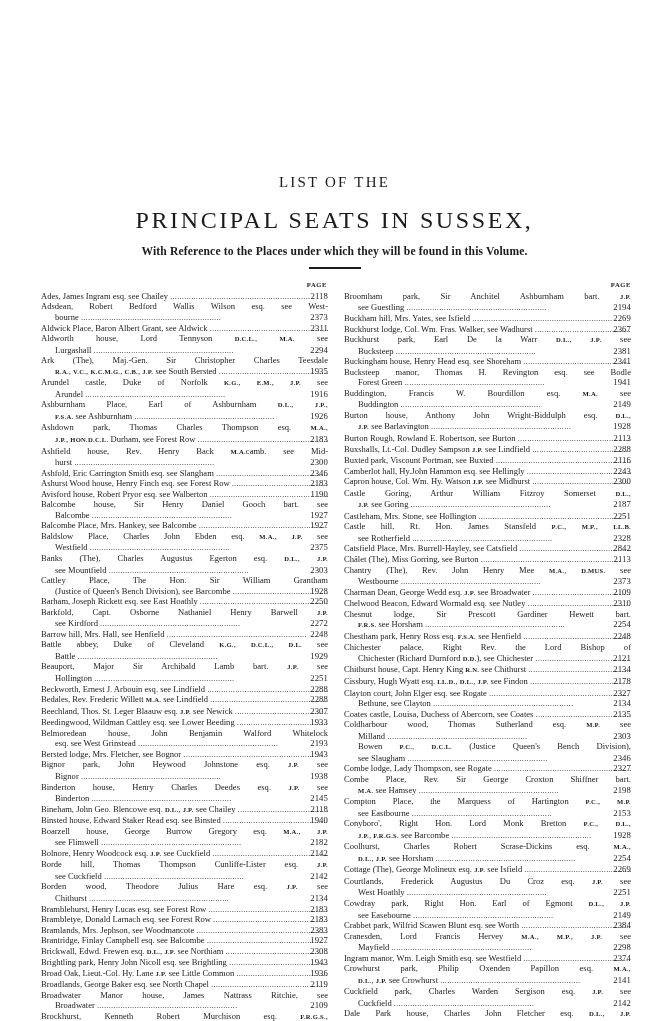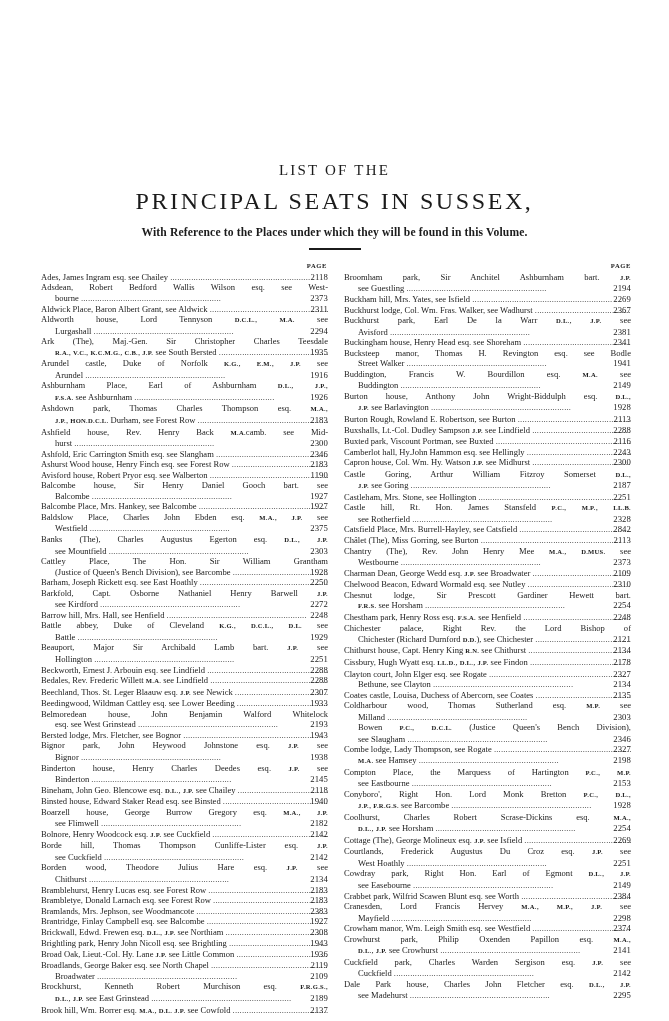--- a/index.html
+++ b/index.html
@@ -23,21 +23,21 @@
     padding: 0;
   }
   .header-block {
     text-align: center;
     padding-top: 158px;
   }
   .title-small {
     font-size: 15px;
     letter-spacing: 2.2px;
     font-weight: normal;
-    margin: 4px;
+    margin: 16px;
     line-height: 1.1;
   }
   .title-main {
     font-size: 24px;
     letter-spacing: 2.6px;
     font-weight: normal;
     margin: 9px 0 0 0;
     line-height: 1.1;
   }
   .subtitle {
@@ -273,20 +273,21 @@
           <div class="entry">
             <div class="line" style="overflow: hidden; white-space: nowrap;"><span class="pg">1943</span><span>Brightling park, Henry John Nicoll esq. see Brightling </span><span class="dots">............................................................</span></div>
           </div>
           <div class="entry">
             <div class="line" style="overflow: hidden; white-space: nowrap;"><span class="pg">1936</span><span>Broad Oak, Lieut.-Col. Hy. Lane <span class="sc">J.P.</span> see Little Common </span><span class="dots">............................................................</span></div>
           </div>
           <div class="entry">
             <div class="line" style="overflow: hidden; white-space: nowrap;"><span class="pg">2119</span><span>Broadlands, George Baker esq. see North Chapel </span><span class="dots">............................................................</span></div>
           </div>
           <div class="entry">
+            <div class="line just"><span>Broadwater Manor house, James Nattrass Ritchie, see</span></div>
             <div class="line indent" style="overflow: hidden; white-space: nowrap;"><span class="pg">2109</span><span>Broadwater </span><span class="dots">............................................................</span></div>
           </div>
           <div class="entry">
             <div class="line just"><span>Brockhurst, Kenneth Robert Murchison esq. <span class="sc">F.R.G.S.</span>,</span></div>
             <div class="line indent" style="overflow: hidden; white-space: nowrap;"><span class="pg">2189</span><span><span class="sc">D.L.</span>, <span class="sc">J.P.</span> see East Grinstead </span><span class="dots">............................................................</span></div>
           </div>
           <div class="entry">
             <div class="line" style="overflow: hidden; white-space: nowrap;"><span class="pg">2137</span><span>Brook hill, Wm. Borrer esq. <span class="sc">M.A.</span>, <span class="sc">D.L.</span> <span class="sc">J.P.</span> see Cowfold </span><span class="dots">............................................................</span></div>
           </div>
         </div>
@@ -299,28 +300,28 @@
             <div class="line indent" style="overflow: hidden; white-space: nowrap;"><span class="pg">2194</span><span>see Guestling </span><span class="dots">............................................................</span></div>
           </div>
           <div class="entry">
             <div class="line" style="overflow: hidden; white-space: nowrap;"><span class="pg">2269</span><span>Buckham hill, Mrs. Yates, see Isfield </span><span class="dots">............................................................</span></div>
           </div>
           <div class="entry">
             <div class="line" style="overflow: hidden; white-space: nowrap;"><span class="pg">2367</span><span>Buckhurst lodge, Col. Wm. Fras. Walker, see Wadhurst </span><span class="dots">............................................................</span></div>
           </div>
           <div class="entry">
             <div class="line just"><span>Buckhurst park, Earl De la Warr <span class="sc">D.L.</span>, <span class="sc">J.P.</span> see</span></div>
-            <div class="line indent" style="overflow: hidden; white-space: nowrap;"><span class="pg">2381</span><span>Avisford </span><span class="dots">............................................................</span></div>
+            <div class="line indent" style="overflow: hidden; white-space: nowrap;"><span class="pg">2381</span><span>Bucksteep </span><span class="dots">............................................................</span></div>
           </div>
           <div class="entry">
             <div class="line" style="overflow: hidden; white-space: nowrap;"><span class="pg">2341</span><span>Buckingham house, Henry Head esq. see Shoreham </span><span class="dots">............................................................</span></div>
           </div>
           <div class="entry">
             <div class="line just"><span>Bucksteep manor, Thomas H. Revington esq. see Bodle</span></div>
-            <div class="line indent" style="overflow: hidden; white-space: nowrap;"><span class="pg">1941</span><span>Street Walker </span><span class="dots">............................................................</span></div>
+            <div class="line indent" style="overflow: hidden; white-space: nowrap;"><span class="pg">1941</span><span>Forest Green </span><span class="dots">............................................................</span></div>
           </div>
           <div class="entry">
             <div class="line just"><span>Buddington, Francis W. Bourdillon esq. <span class="sc">M.A.</span> see</span></div>
             <div class="line indent" style="overflow: hidden; white-space: nowrap;"><span class="pg">2149</span><span>Buddington </span><span class="dots">............................................................</span></div>
           </div>
           <div class="entry">
             <div class="line just"><span>Burton house, Anthony John Wright-Biddulph esq. <span class="sc">D.L.</span>,</span></div>
             <div class="line indent" style="overflow: hidden; white-space: nowrap;"><span class="pg">1928</span><span><span class="sc">J.P.</span> see Barlavington </span><span class="dots">............................................................</span></div>
           </div>
           <div class="entry">
@@ -396,20 +397,21 @@
             <div class="line indent" style="overflow: hidden; white-space: nowrap;"><span class="pg">2303</span><span>Milland </span><span class="dots">............................................................</span></div>
           </div>
           <div class="entry">
             <div class="line just indent"><span>Bowen <span class="sc">P.C.</span>, <span class="sc">D.C.L.</span> (Justice Queen's Bench Division),</span></div>
             <div class="line indent" style="overflow: hidden; white-space: nowrap;"><span class="pg">2346</span><span>see Slaugham </span><span class="dots">............................................................</span></div>
           </div>
           <div class="entry">
             <div class="line" style="overflow: hidden; white-space: nowrap;"><span class="pg">2327</span><span>Combe lodge, Lady Thompson, see Rogate </span><span class="dots">............................................................</span></div>
           </div>
           <div class="entry">
+            <div class="line just"><span>Combe Place, Rev. Sir George Croxton Shiffner bart.</span></div>
             <div class="line indent" style="overflow: hidden; white-space: nowrap;"><span class="pg">2198</span><span><span class="sc">M.A.</span> see Hamsey </span><span class="dots">............................................................</span></div>
           </div>
           <div class="entry">
             <div class="line just"><span>Compton Place, the Marquess of Hartington <span class="sc">P.C.</span>, <span class="sc">M.P.</span></span></div>
             <div class="line indent" style="overflow: hidden; white-space: nowrap;"><span class="pg">2153</span><span>see Eastbourne </span><span class="dots">............................................................</span></div>
           </div>
           <div class="entry">
             <div class="line just"><span>Conyboro', Right Hon. Lord Monk Bretton <span class="sc">P.C.</span>, <span class="sc">D.L.</span>,</span></div>
             <div class="line indent" style="overflow: hidden; white-space: nowrap;"><span class="pg">1928</span><span><span class="sc">J.P.</span>, <span class="sc">F.R.G.S.</span> see Barcombe </span><span class="dots">............................................................</span></div>
           </div>
@@ -429,21 +431,21 @@
             <div class="line indent" style="overflow: hidden; white-space: nowrap;"><span class="pg">2149</span><span>see Easebourne </span><span class="dots">............................................................</span></div>
           </div>
           <div class="entry">
             <div class="line" style="overflow: hidden; white-space: nowrap;"><span class="pg">2384</span><span>Crabbet park, Wilfrid Scawen Blunt esq. see Worth </span><span class="dots">............................................................</span></div>
           </div>
           <div class="entry">
             <div class="line just"><span>Cranesden, Lord Francis Hervey <span class="sc">M.A.</span>, <span class="sc">M.P.</span>, <span class="sc">J.P.</span> see</span></div>
             <div class="line indent" style="overflow: hidden; white-space: nowrap;"><span class="pg">2298</span><span>Mayfield </span><span class="dots">............................................................</span></div>
           </div>
           <div class="entry">
-            <div class="line" style="overflow: hidden; white-space: nowrap;"><span class="pg">2374</span><span>Crowham manor, Wm. Leigh Smith esq. see Westfield </span><span class="dots">............................................................</span></div>
+            <div class="line" style="overflow: hidden; white-space: nowrap;"><span class="pg">2374</span><span>Ingram manor, Wm. Leigh Smith esq. see Westfield </span><span class="dots">............................................................</span></div>
           </div>
           <div class="entry">
             <div class="line just"><span>Crowhurst park, Philip Oxenden Papillon esq. <span class="sc">M.A.</span>,</span></div>
             <div class="line indent" style="overflow: hidden; white-space: nowrap;"><span class="pg">2141</span><span><span class="sc">D.L.</span>, <span class="sc">J.P.</span> see Crowhurst </span><span class="dots">............................................................</span></div>
           </div>
           <div class="entry">
             <div class="line just"><span>Cuckfield park, Charles Warden Sergison esq. <span class="sc">J.P.</span> see</span></div>
             <div class="line indent" style="overflow: hidden; white-space: nowrap;"><span class="pg">2142</span><span>Cuckfield </span><span class="dots">............................................................</span></div>
           </div>
           <div class="entry">

